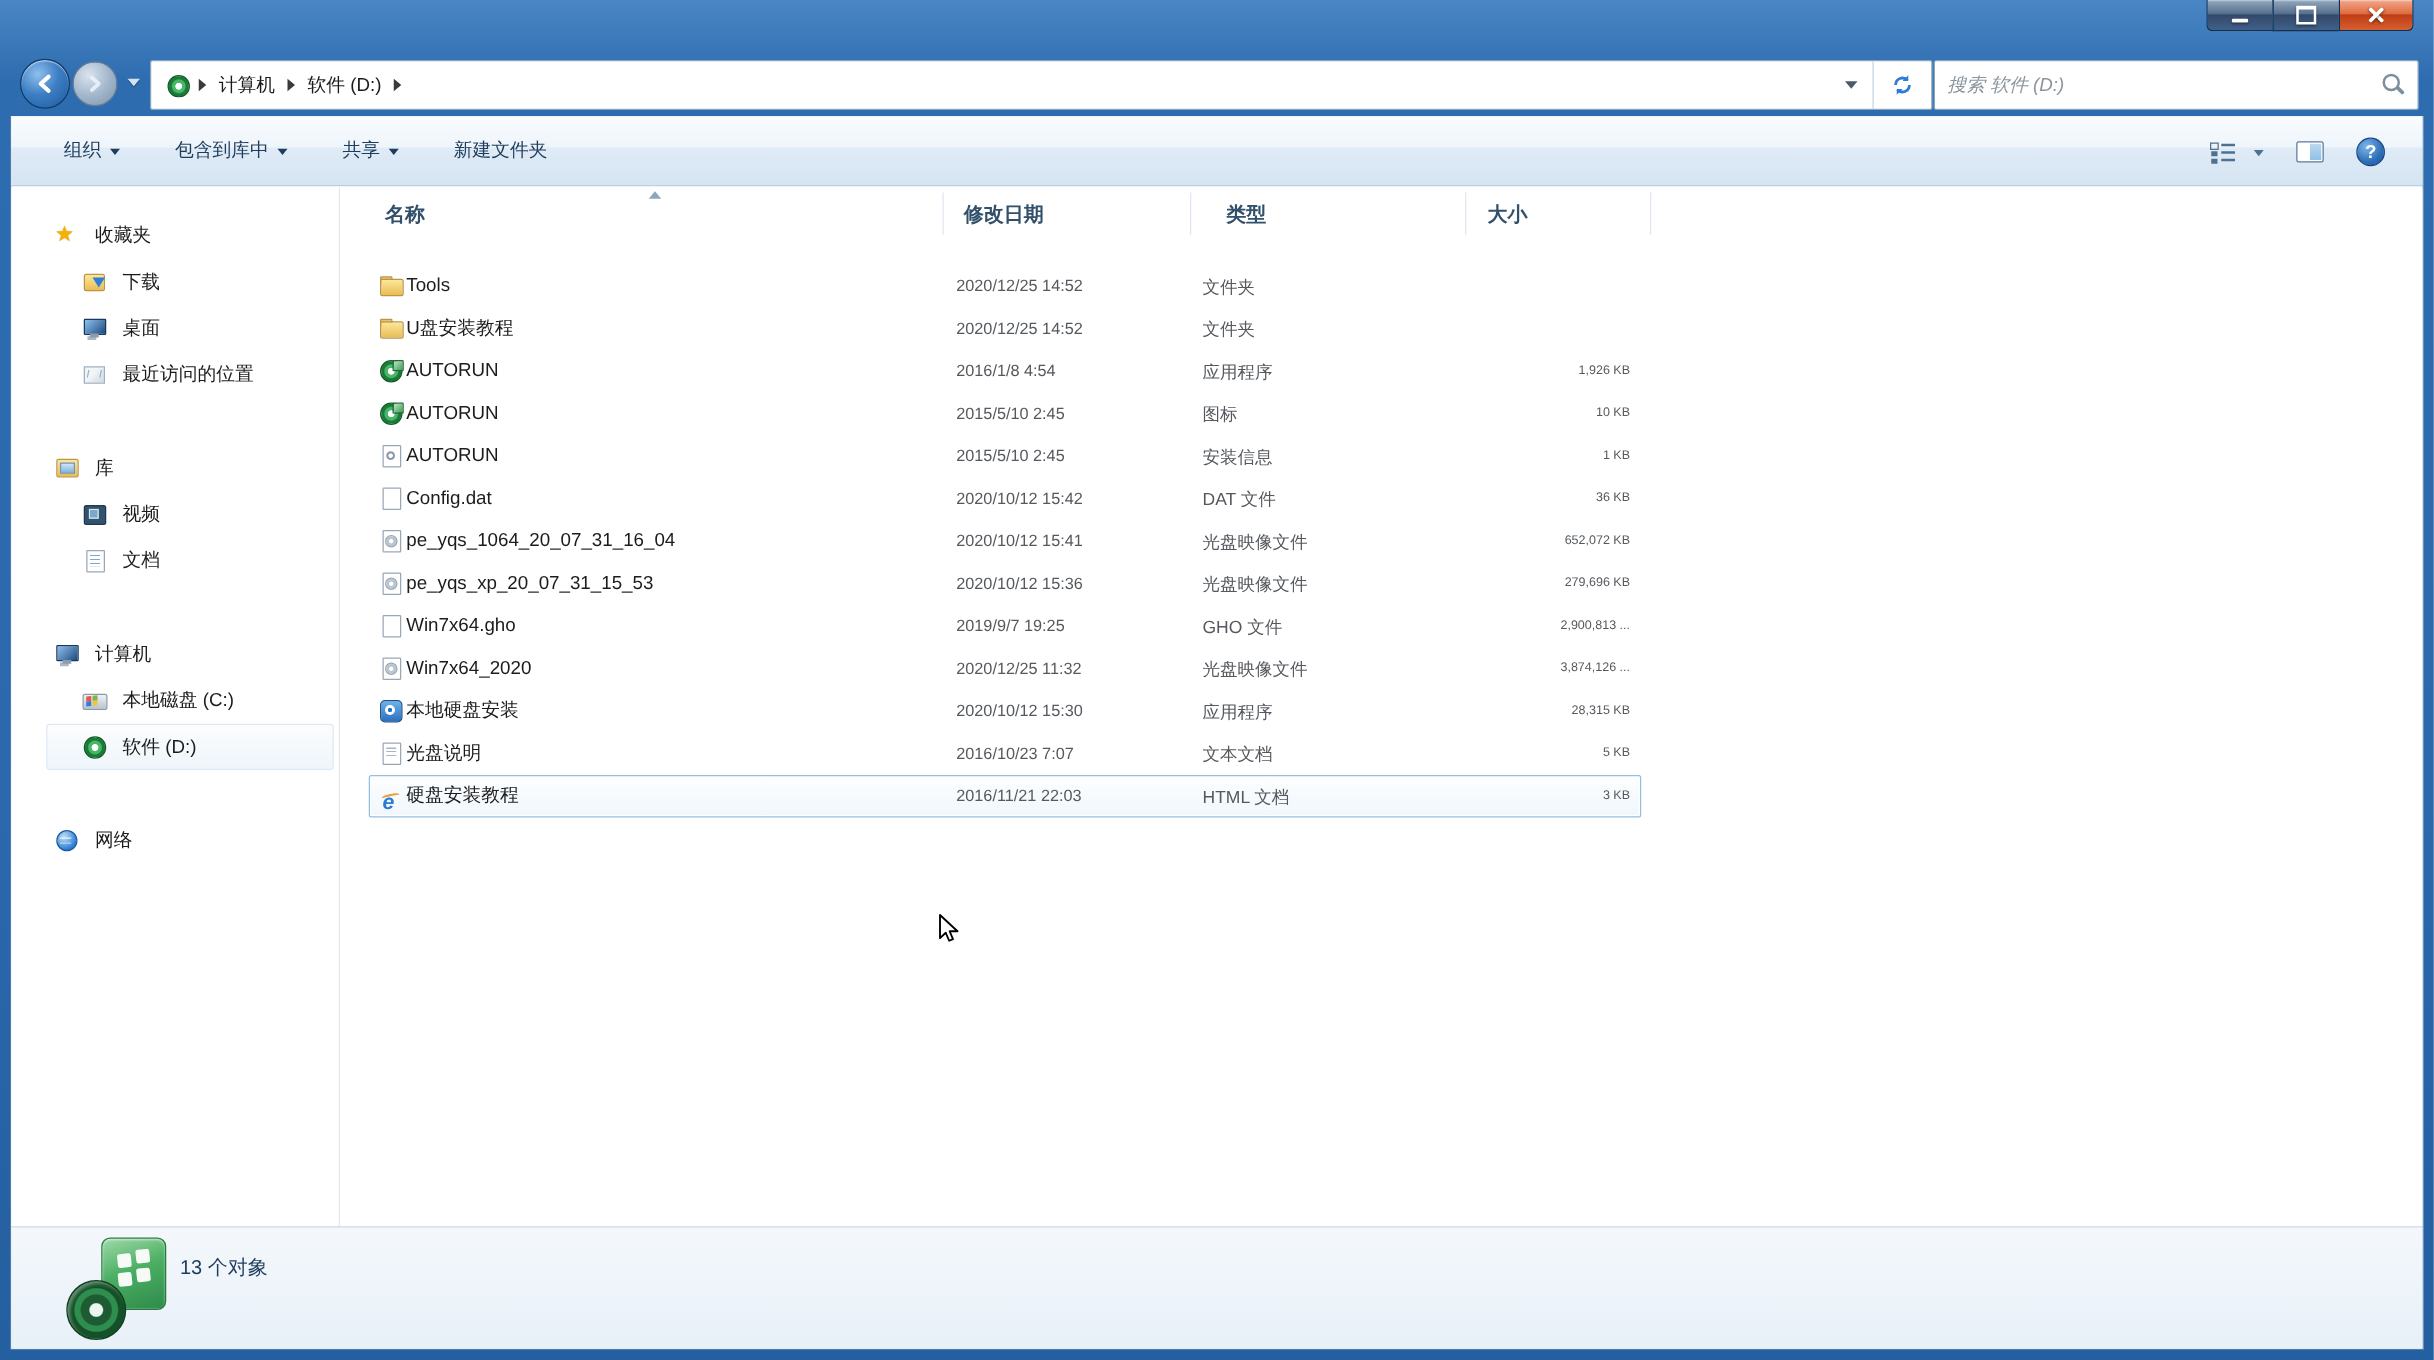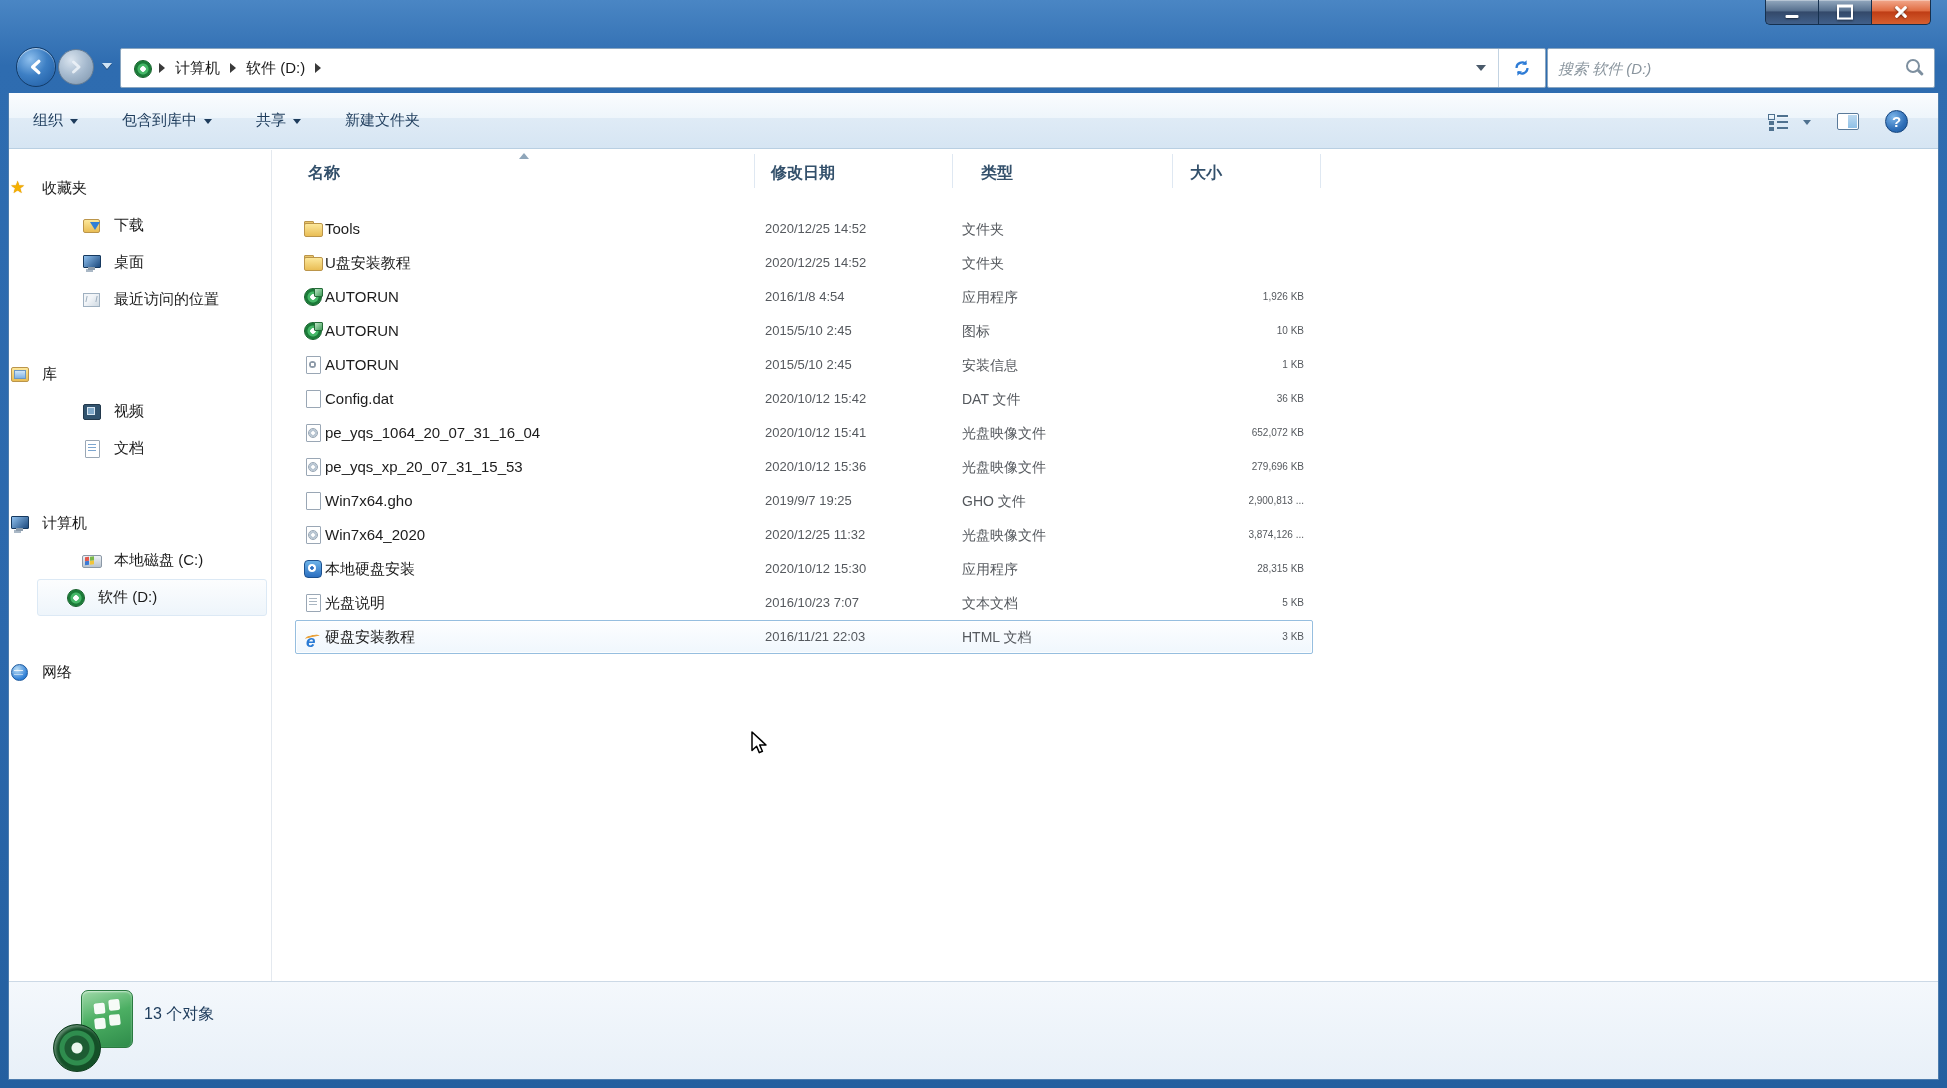--- a/index.html
+++ b/index.html
@@ -62,21 +62,21 @@
   .search-glyph::after { content:""; position:absolute; left:13px; top:14px; width:7px; height:2.5px;
                background:#7d8f9f; transform:rotate(45deg); border-radius:1px; }
 
   
   .client { position:absolute; left:8px; top:93px; right:8px; bottom:8px; background:#fff;
             border:1px solid #4d7cad; border-top:none; }
 
   
   .toolbar { position:absolute; left:0; right:0; top:0; height:56px;
              background:linear-gradient(180deg,#fafcfe 0%,#eef5fb 45%,#dfebf6 46%,#d6e5f3 100%);
-             border-bottom:1px solid #b9cfe2; display:flex; align-items:center; padding-left:24px; }
+             border-bottom:1px solid #b9cfe2; display:flex; align-items:center; padding-left:42px; }
   .tb-item { display:flex; align-items:center; margin-right:44px; cursor:default; }
   .tb-label { font-size:15px; color:#1e3c5c; }
   .caret { width:0; height:0; border-left:4px solid transparent; border-right:4px solid transparent;
            border-top:5px solid #1e3c5c; margin-left:7px; margin-top:2px; }
   .tb-right { position:absolute; right:30px; top:0; height:56px; display:flex; align-items:center; gap:26px; }
   .views-group { display:flex; align-items:center; gap:8px; }
   .views-glyph { position:relative; width:20px; height:16px; }
   .views-glyph::before { content:""; position:absolute; left:0; top:1px; width:5px; height:4px;
            border:1px solid #4f718f; box-shadow:0 6px 0 -1px #4f718f, 0 12px 0 -1px #4f718f; }
   .views-glyph::after { content:""; position:absolute; left:9px; top:2px; width:11px; height:2px;
@@ -88,22 +88,22 @@
            background:radial-gradient(circle at 35% 30%,#7db6ea 0%,#2f6fb8 60%,#1c589f 100%);
            border:1px solid #16457e; color:#fff; font-size:15px; font-weight:bold;
            display:flex; align-items:center; justify-content:center; }
   .help-glyph::before { content:"?"; }
 
   
   .sidebar { position:absolute; left:0; top:57px; width:262px; bottom:98px; background:#fff; padding-top:20px; overflow:hidden; }
   .sb-gap { height:38px; }
   .sb-item { height:37px; display:flex; align-items:center; font-size:15px; color:#1b1b1b; cursor:default;
              margin-right:4px; border:1px solid transparent; border-radius:3px; }
-  .sb-item.lvl0 { }
-  .sb-item.lvl1 { padding-left:72px; }
+  .sb-item.lvl0 { padding-left:34px; }
+  .sb-item.lvl1 { padding-left:56px; }
   .sb-item.selected { background:linear-gradient(180deg,#fcfdfe,#eef5fb); border-color:#dce9f5; margin-left:28px; }
   .sb-item.selected.lvl1 { padding-left:28px; }
   .sb-label { margin-left:12px; white-space:nowrap; }
   .sb-file-divider { position:absolute; left:262px; top:57px; bottom:98px; width:1px; background:#e4e9ef; }
 
   
   .filearea { position:absolute; left:263px; top:57px; right:0; bottom:98px; background:#fff; }
   .col-header { position:absolute; top:0; left:0; right:0; height:42px; }
   .col-h { position:absolute; top:0; height:42px; line-height:46px; font-size:16px; color:#33506b; cursor:default;font-weight:bold; }
   .col-div { position:absolute; top:4px; height:34px; width:1px; background:#dfe8f2; }

